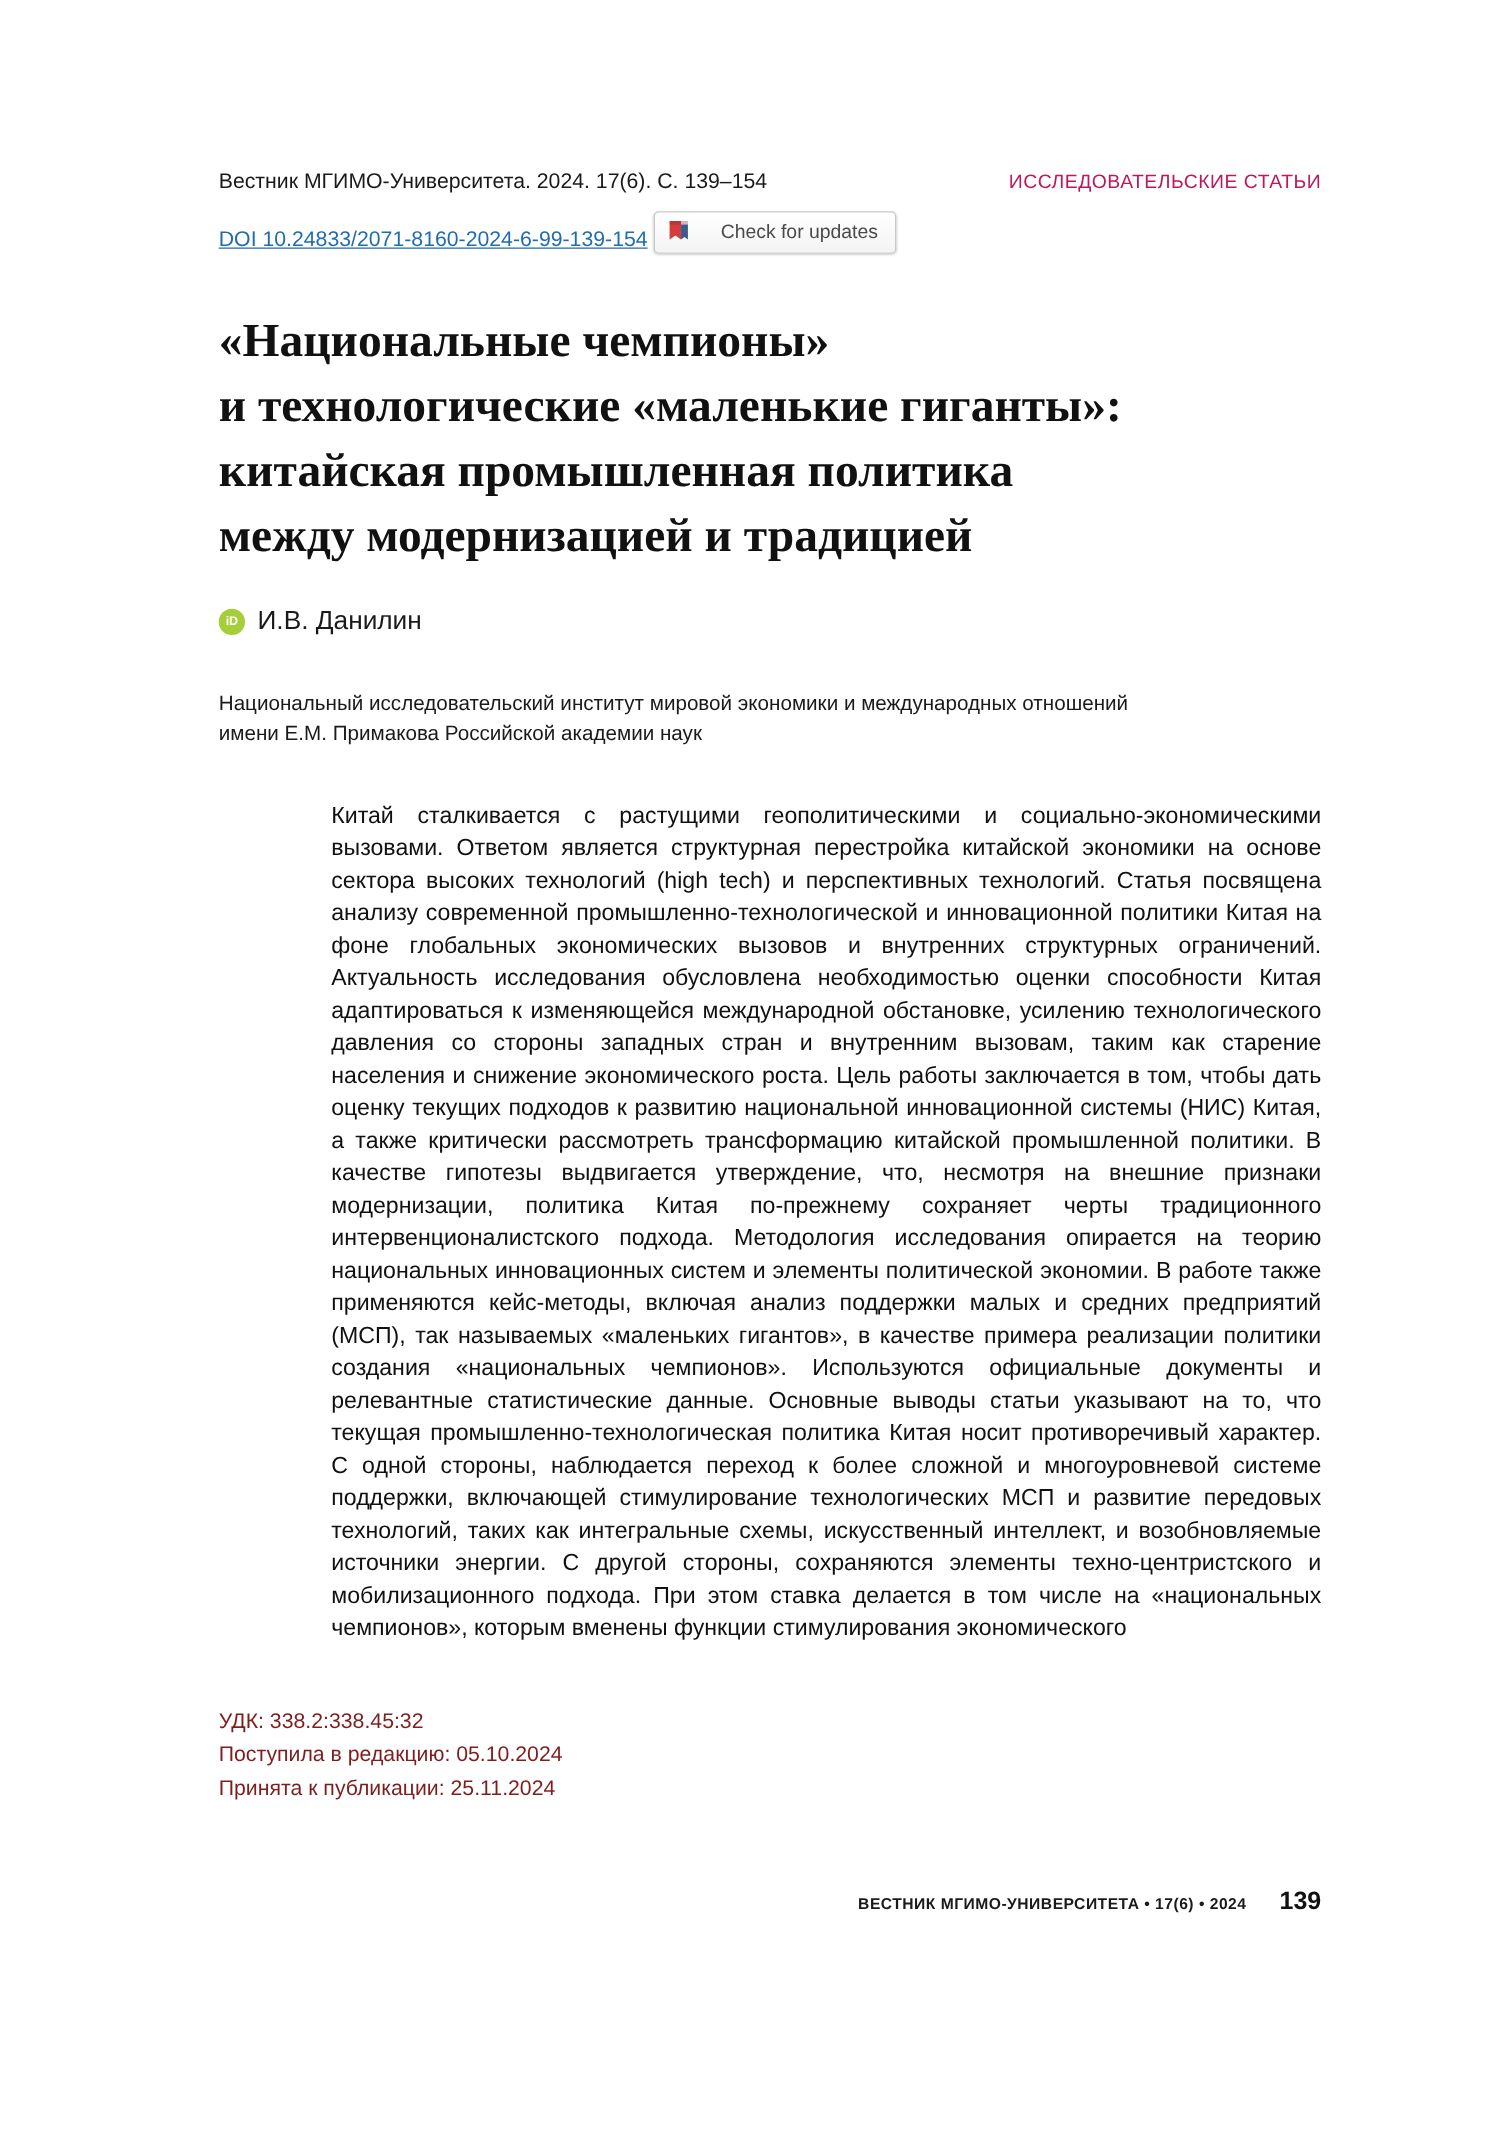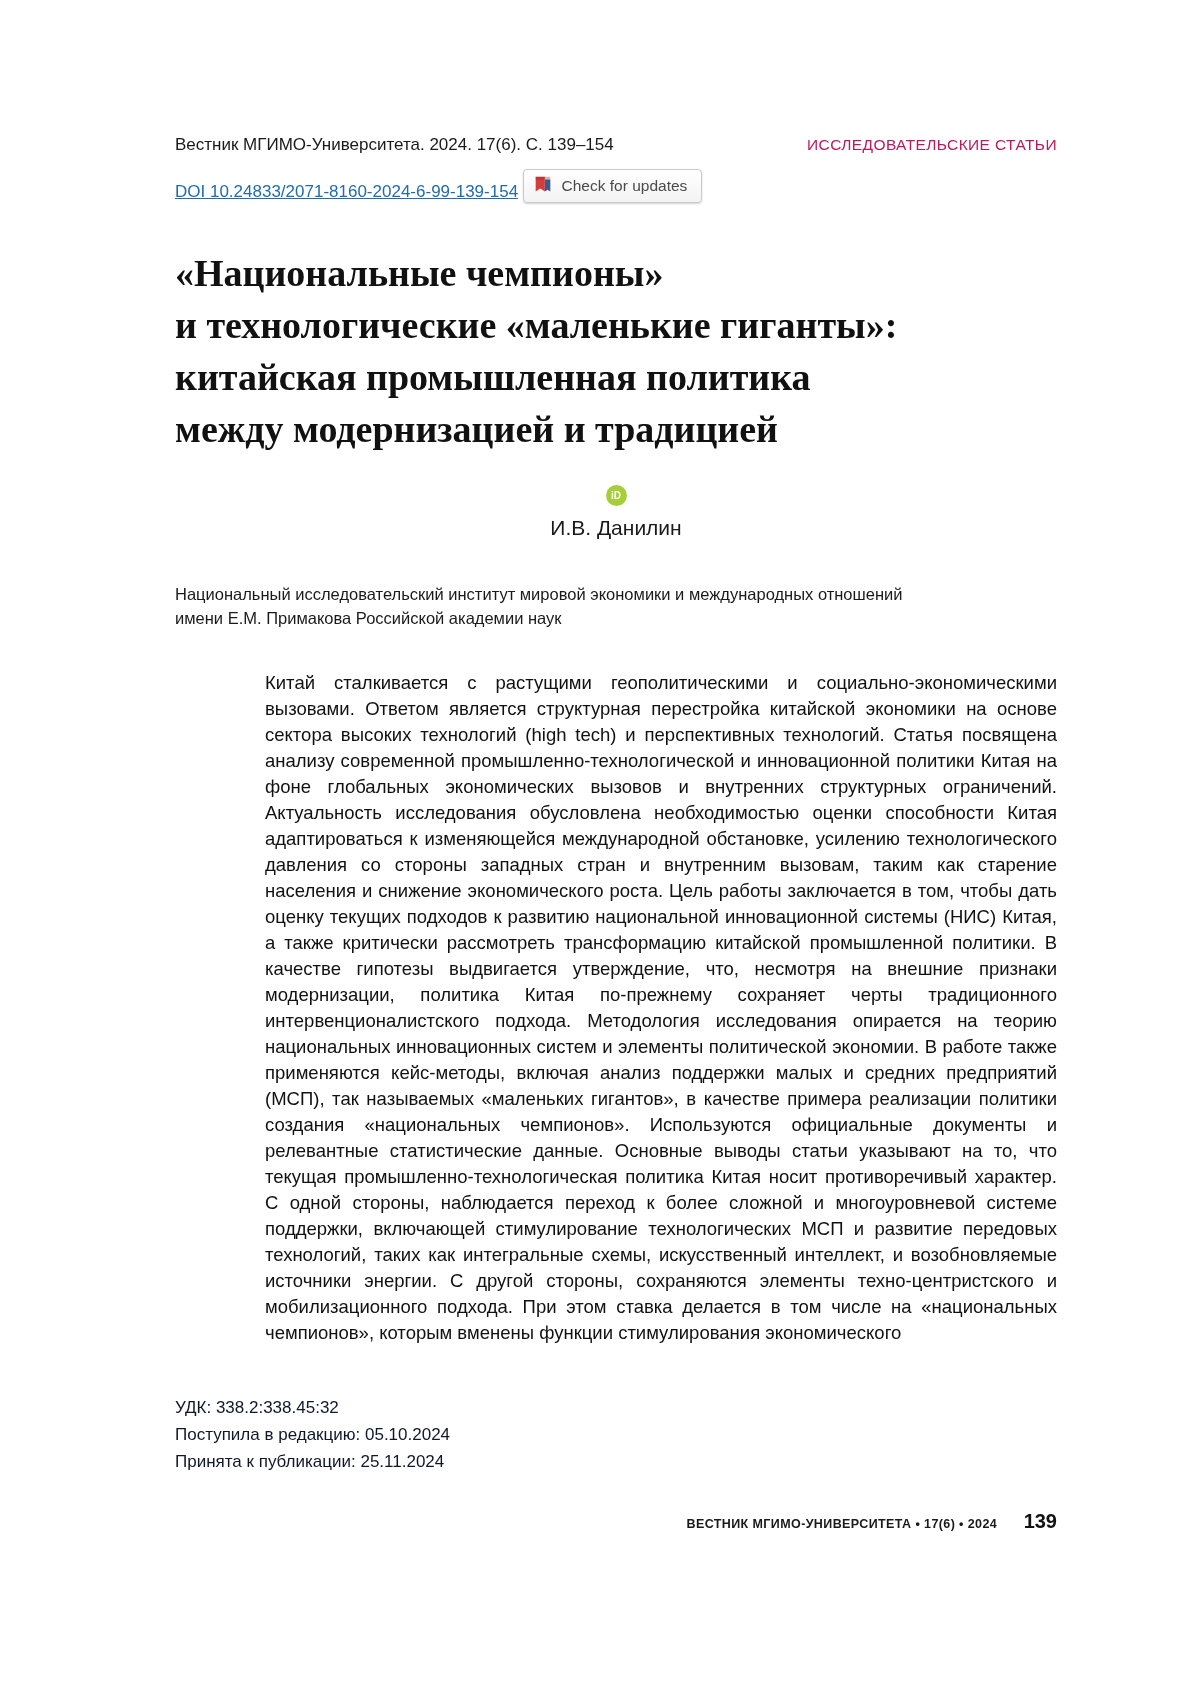--- a/index.html
+++ b/index.html
@@ -39,21 +39,21 @@
     display:inline-block;
     margin-top:3px;
     font-size:17px;
     color:#1f6cb0;
     text-decoration:underline;
     cursor:pointer;
   }
   .crossmark {
     display:inline-flex;
     align-items:center;
-    gap:8px;
+    gap:23px;
     margin-top:14px;
     padding:5px 14px 5px 8px;
     border:1px solid #c9c9c9;
     border-radius:4px;
     background:linear-gradient(#ffffff,#f3f3f3);
     box-shadow:0 1px 2px rgba(0,0,0,0.18);
     cursor:pointer;
   }
   .cm-icon { width:22px; height:22px; display:inline-block; }
   .crossmark-label {
@@ -67,21 +67,20 @@
     font-size:38px;
     line-height:52px;
     white-space:pre-line;
     color:#111111;
   }
   .author-row {
     display:flex;
     align-items:center;
     gap:10px;
     margin-top:30px;
-    flex-direction:column;
   }
   .orcid {
     width:21px;
     height:21px;
     border-radius:50%;
     background:#a6ce39;
     color:#ffffff;
     font-size:10px;
     font-weight:bold;
     display:inline-flex;
@@ -103,21 +102,21 @@
     width:792px;
     font-size:18.5px;
     line-height:26px;
     text-align:justify;
     color:#111111;
   }
   .meta {
     margin-top:48px;
     font-size:17px;
     line-height:27px;
-    color:#0f172a;
+    color:#7f1d1d;
   }
   .footer {
     position:absolute;
     left:130px;
     top:1510px;
     width:882px;
     text-align:right;
   }
   .footer-journal {
     font-weight:bold;

